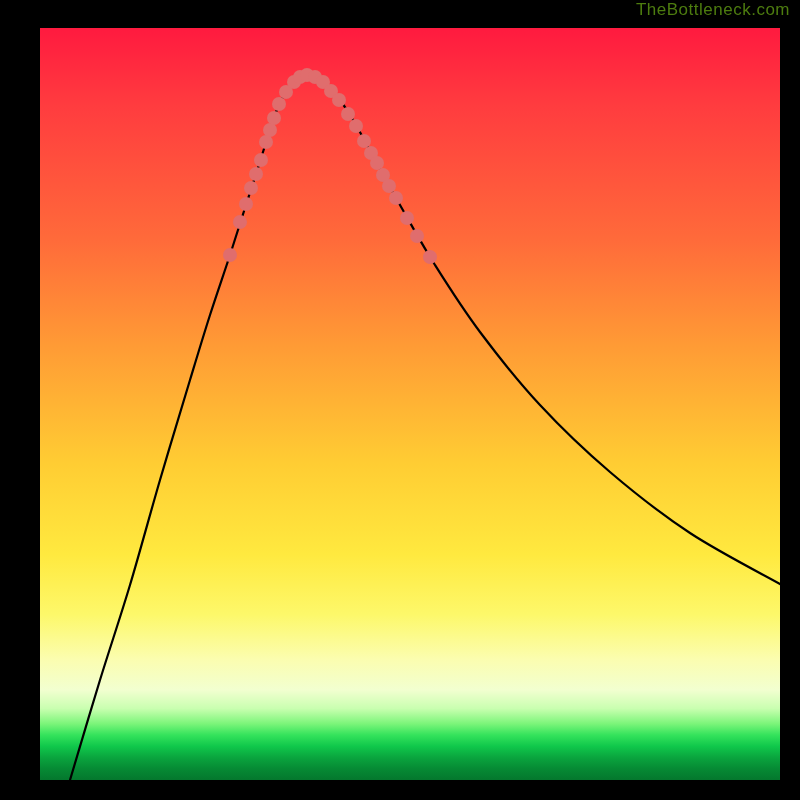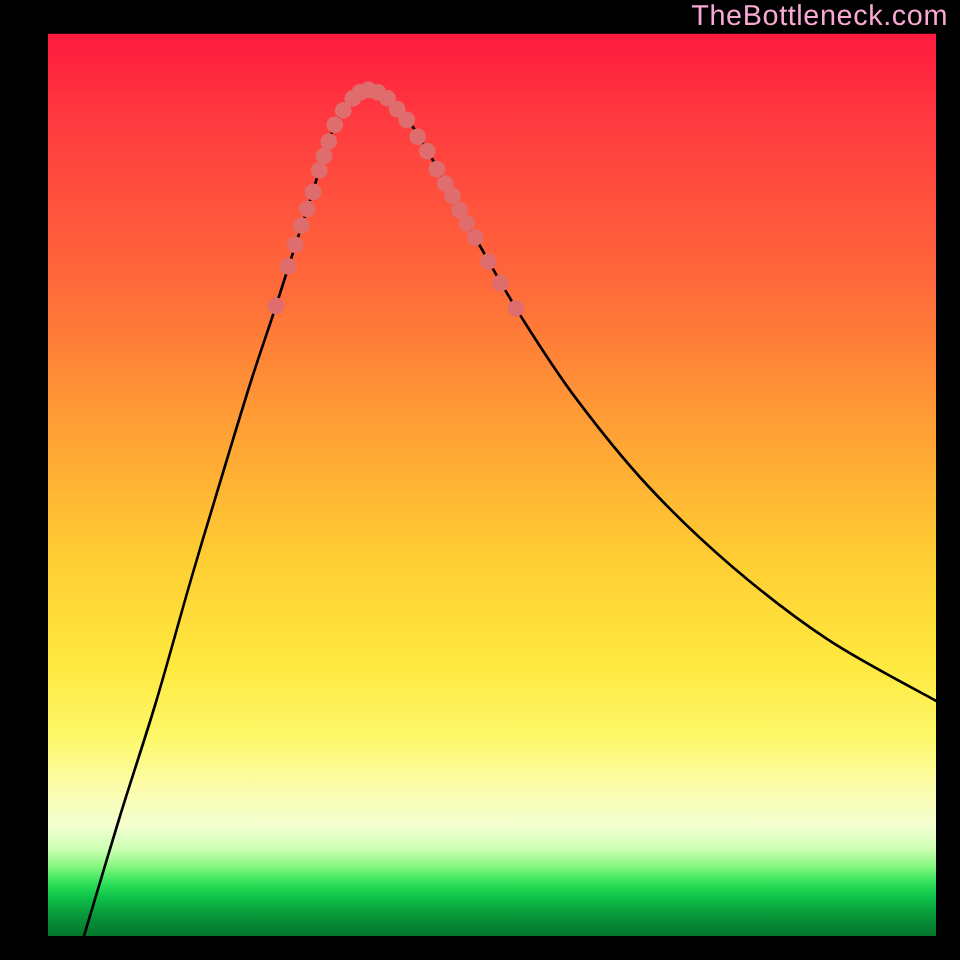--- a/index.html
+++ b/index.html
@@ -14,22 +14,22 @@
   .frame {
     position: relative;
     width: 800px;
     height: 800px;
     background: #000;
   }
   .watermark {
     position: absolute;
     top: 0;
     right: 10px;
-    color: #f9a8d4;
-    font-size: 24px;
+    color: #4d7c0f;
+    font-size: 17px;
     font-weight: 500;
     letter-spacing: 0.5px;
     z-index: 10;
   }
   .plot-area {
     position: absolute;
     left: 40px;
     top: 28px;
     width: 740px;
     height: 752px;

